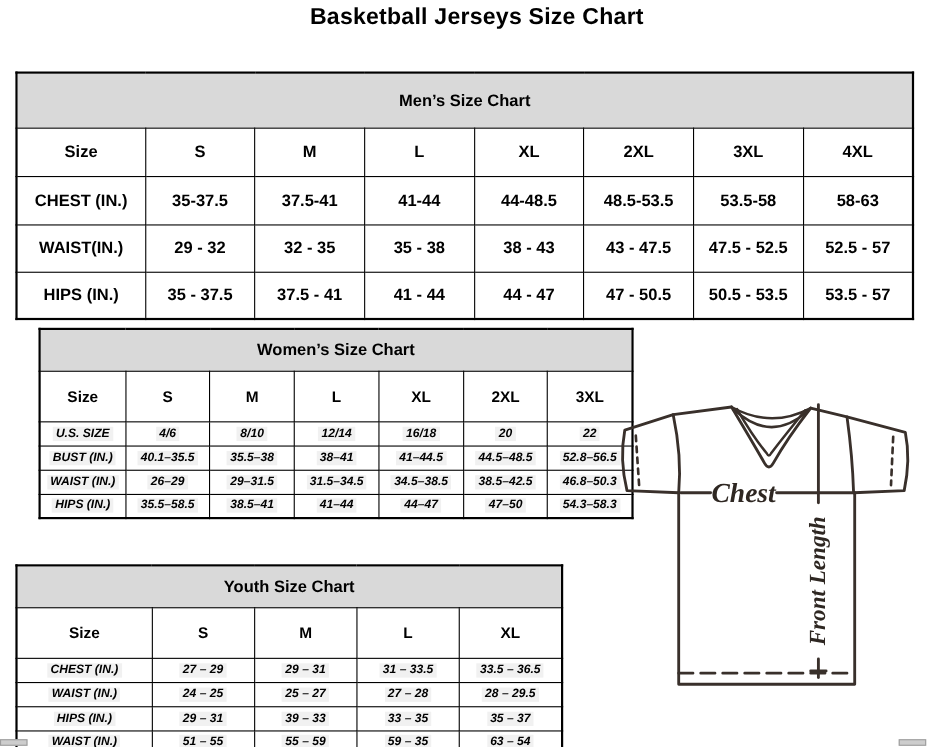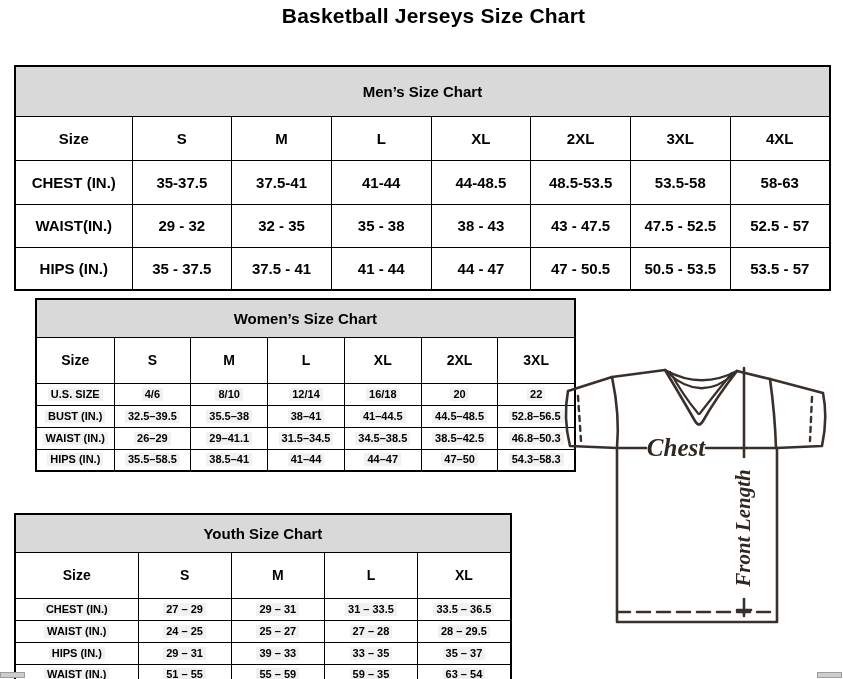--- a/index.html
+++ b/index.html
@@ -16,21 +16,21 @@
     border:2px solid #000;background:#fff;
   }
   table.size-table td{
     border:1px solid #000;text-align:center;vertical-align:middle;
     font-weight:700;padding:0;overflow:hidden;white-space:nowrap;
   }
   tr.band td{background:#d9d9d9;font-size:15px;}
   #mens tr.head td, #mens tr.data td{font-size:15px;}
   #womens tr.head td, #youth tr.head td{font-size:14px;}
   tr.small td{font-size:11px;}
-  .shade{background:#f1f1f1;padding:0 3px;display:inline-block;line-height:13px;}
+  .shade{background:#f1f1f1;padding:0 3px;display:inline-block;line-height:13px;font-style:italic;}
   #jersey-diagram{position:absolute;left:557px;top:360px;width:285px;height:270px;}
   .sb-frag{position:absolute;top:672px;width:25px;height:6px;background:#cdcdcd;border:1px solid #9e9e9e;box-sizing:border-box;}
   #sb-left{left:0;}
   #sb-right{left:817px;}
 </style>
 </head>
 <body>
 
 <h1 class="page-title">Basketball Jerseys Size Chart</h1>
 
@@ -119,31 +119,31 @@
       <td><span class="shade">U.S. SIZE</span></td>
       <td><span class="shade">4/6</span></td>
       <td><span class="shade">8/10</span></td>
       <td><span class="shade">12/14</span></td>
       <td><span class="shade">16/18</span></td>
       <td><span class="shade">20</span></td>
       <td><span class="shade">22</span></td>
     </tr>
     <tr class="small" style="height:22px">
       <td><span class="shade">BUST (IN.)</span></td>
-      <td><span class="shade">32.5–39.5</span></td>
+      <td><span class="shade">40.1–35.5</span></td>
       <td><span class="shade">35.5–38</span></td>
       <td><span class="shade">38–41</span></td>
       <td><span class="shade">41–44.5</span></td>
       <td><span class="shade">44.5–48.5</span></td>
       <td><span class="shade">52.8–56.5</span></td>
     </tr>
     <tr class="small" style="height:22px">
       <td><span class="shade">WAIST (IN.)</span></td>
       <td><span class="shade">26–29</span></td>
-      <td><span class="shade">29–41.1</span></td>
+      <td><span class="shade">29–31.5</span></td>
       <td><span class="shade">31.5–34.5</span></td>
       <td><span class="shade">34.5–38.5</span></td>
       <td><span class="shade">38.5–42.5</span></td>
       <td><span class="shade">46.8–50.3</span></td>
     </tr>
     <tr class="small" style="height:22px">
       <td><span class="shade">HIPS (IN.)</span></td>
       <td><span class="shade">35.5–58.5</span></td>
       <td><span class="shade">38.5–41</span></td>
       <td><span class="shade">41–44</span></td>

